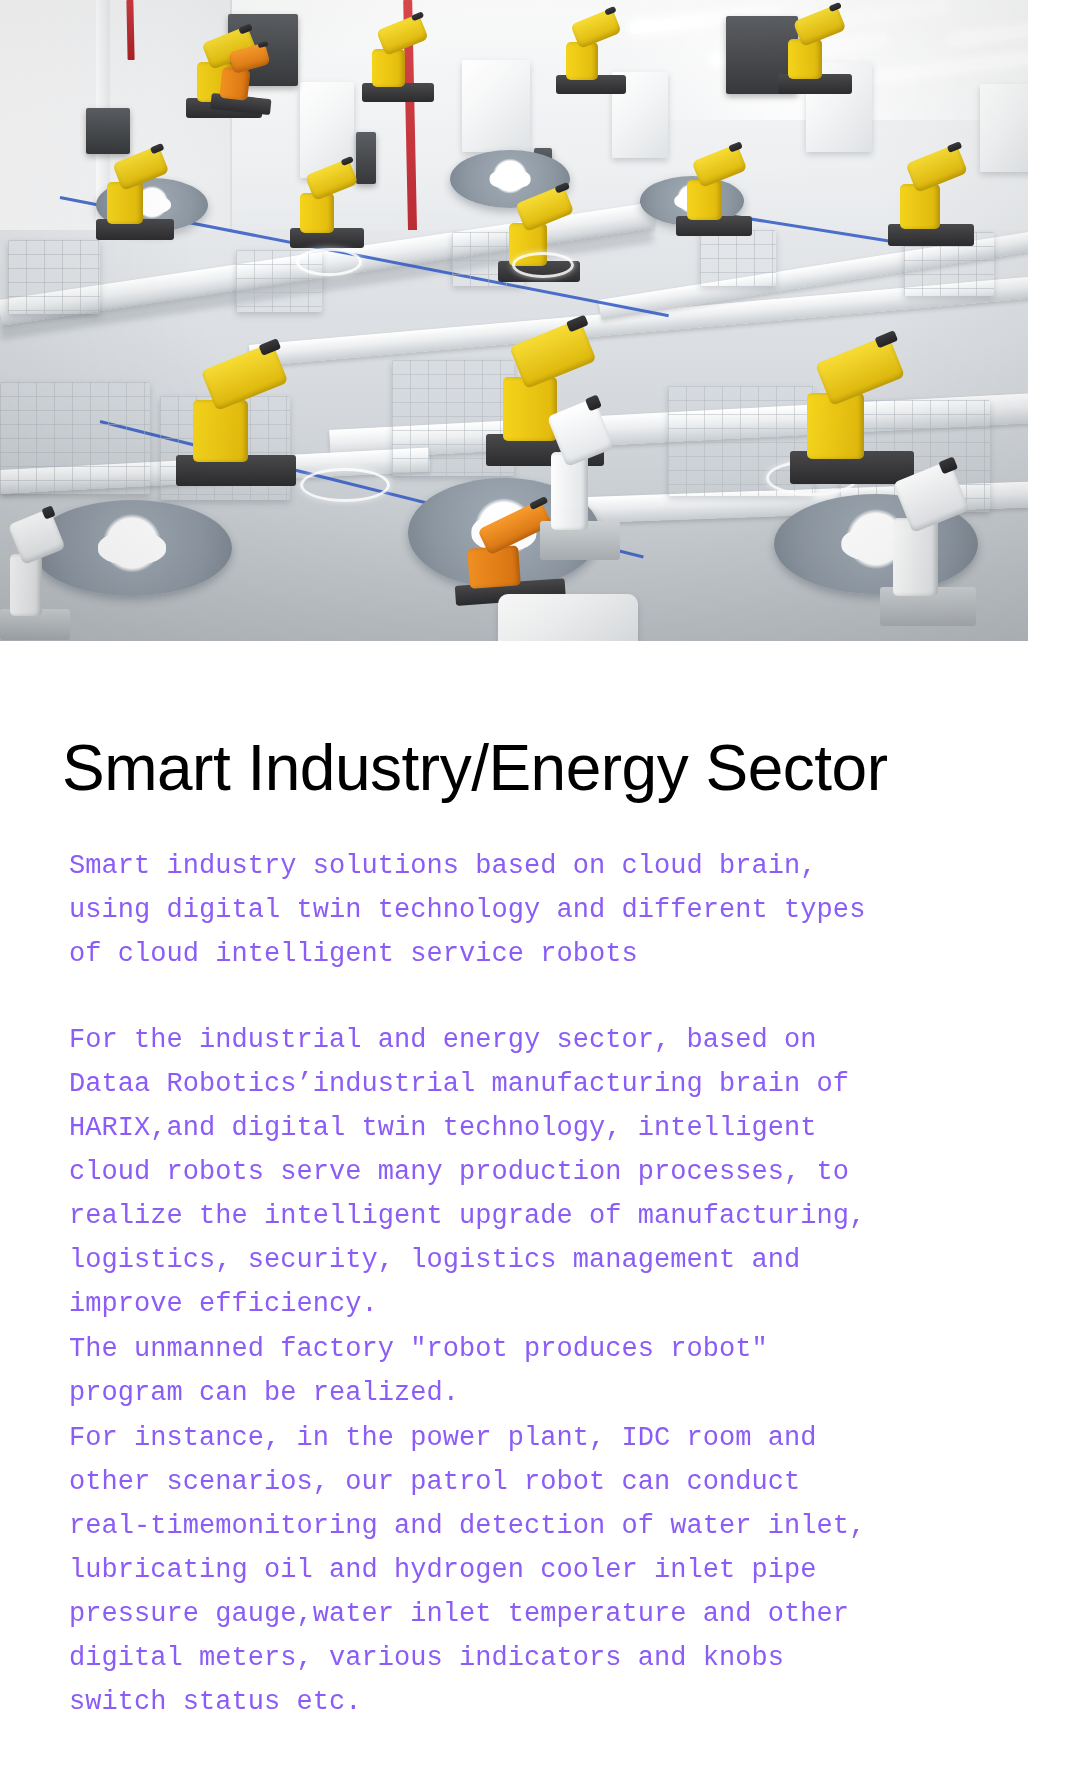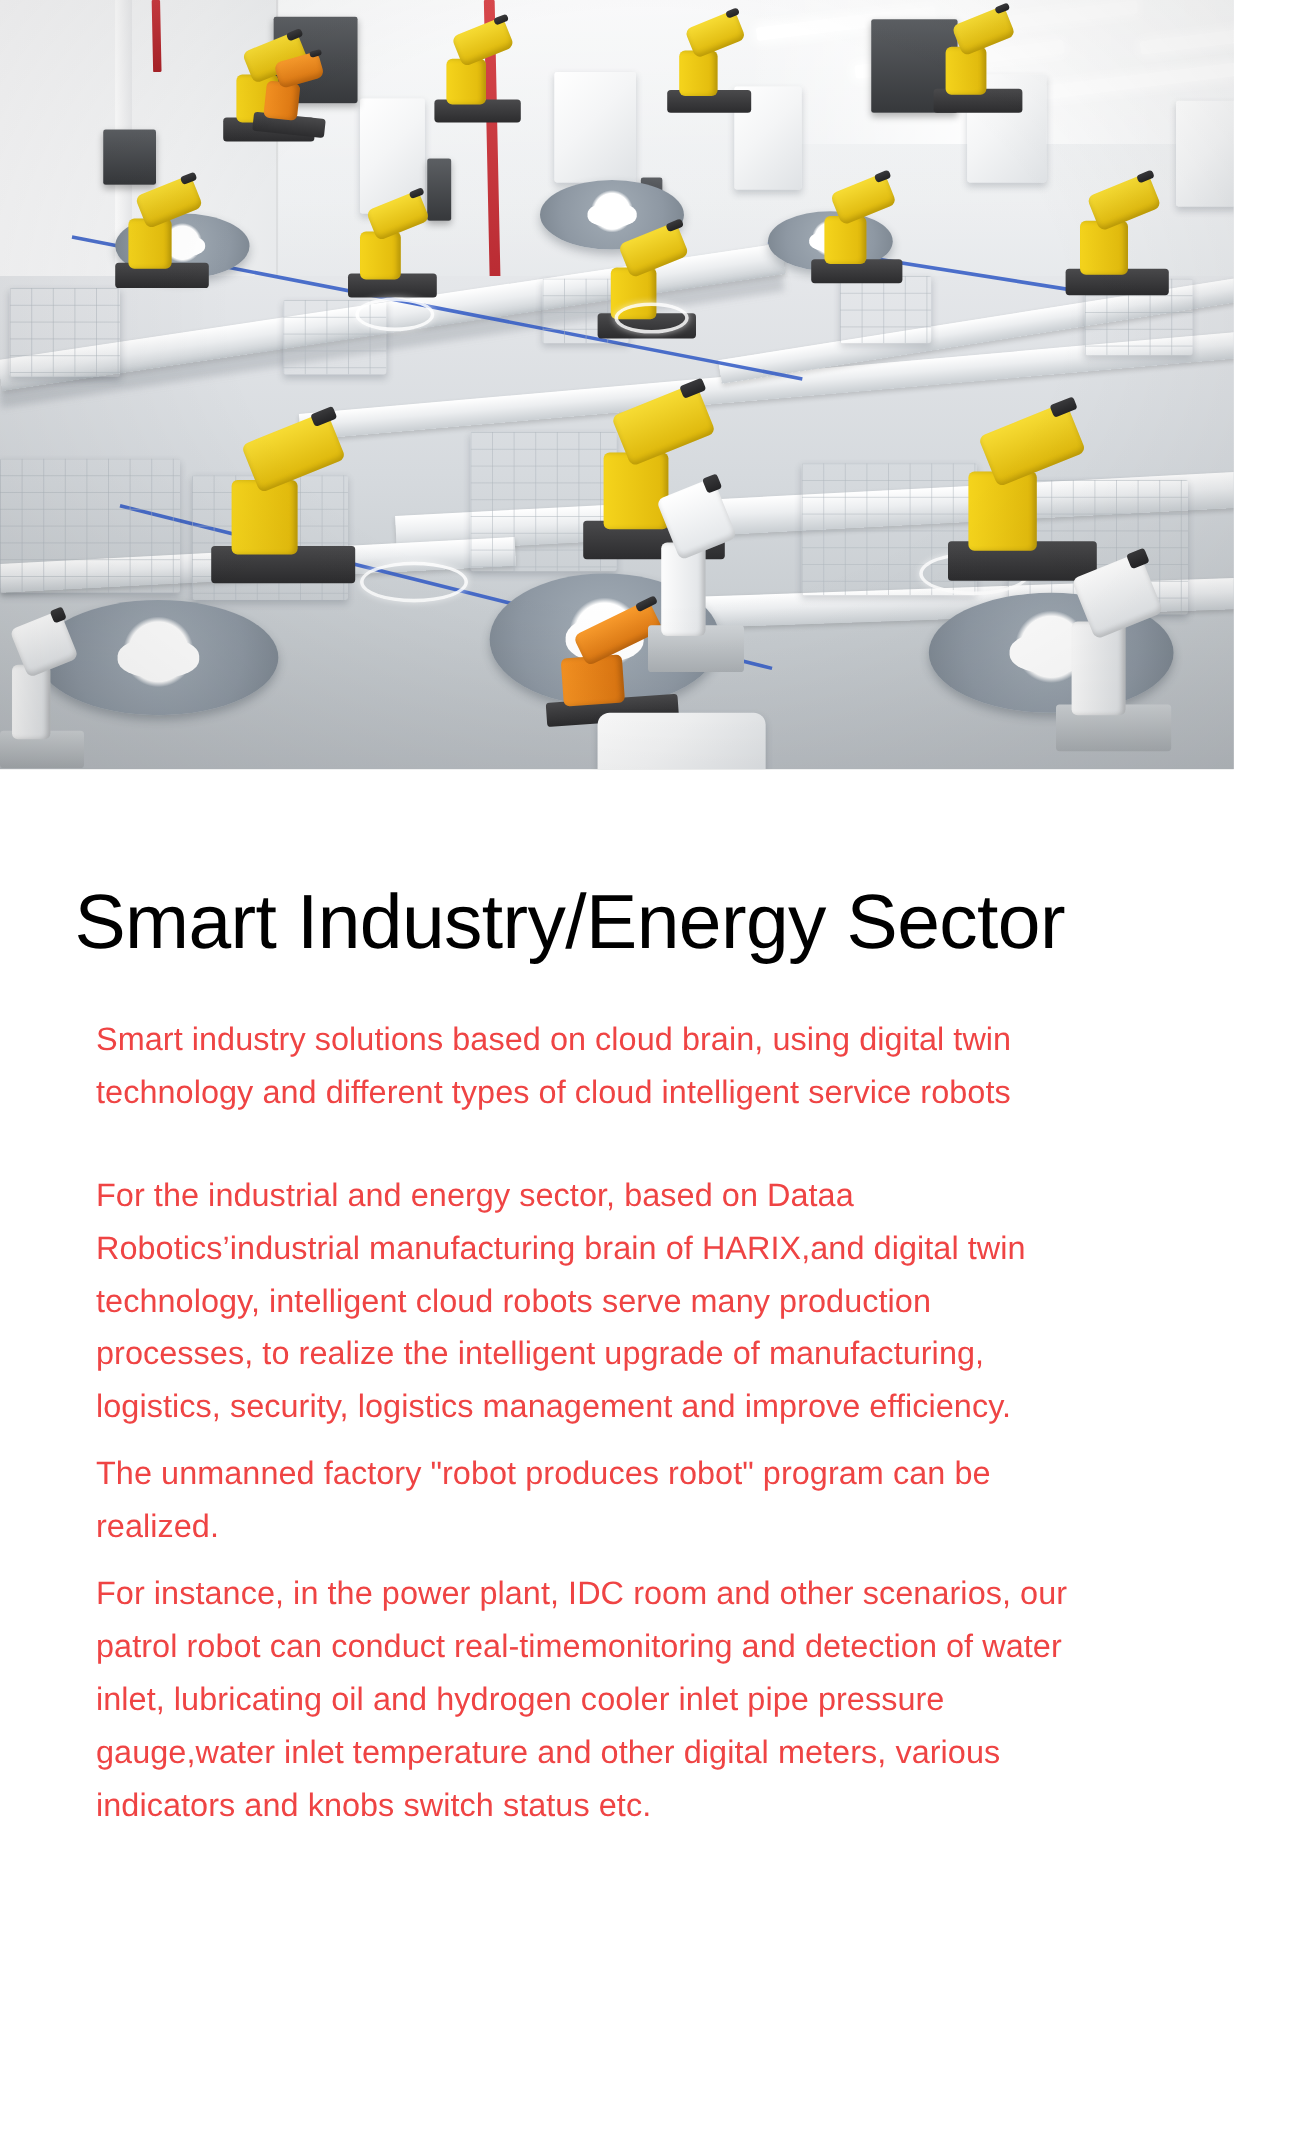--- a/index.html
+++ b/index.html
@@ -218,25 +218,25 @@
     line-height: 1.0;
     font-weight: 400;
     color: #000000;
     letter-spacing: -0.5px;
     white-space: nowrap;
   }
   .body {
     padding: 0 70px 0 68px;
   }
   .para {
-    margin: 12px;
-    color: #ef4444;
+    margin: 1px;
+    color: #8b5cf6;
     font-size: 27px;
     line-height: 44px;
-    font-family: Liberation Sans, sans-serif;
+    font-family: Liberation Mono, monospace;
     font-weight: 400;
     letter-spacing: 0.05px;
   }
   .para.lead {
     margin-top: 44px;
     max-width: 800px;
   }
   .para.block {
     margin-top: 42px;
     max-width: 815px;

